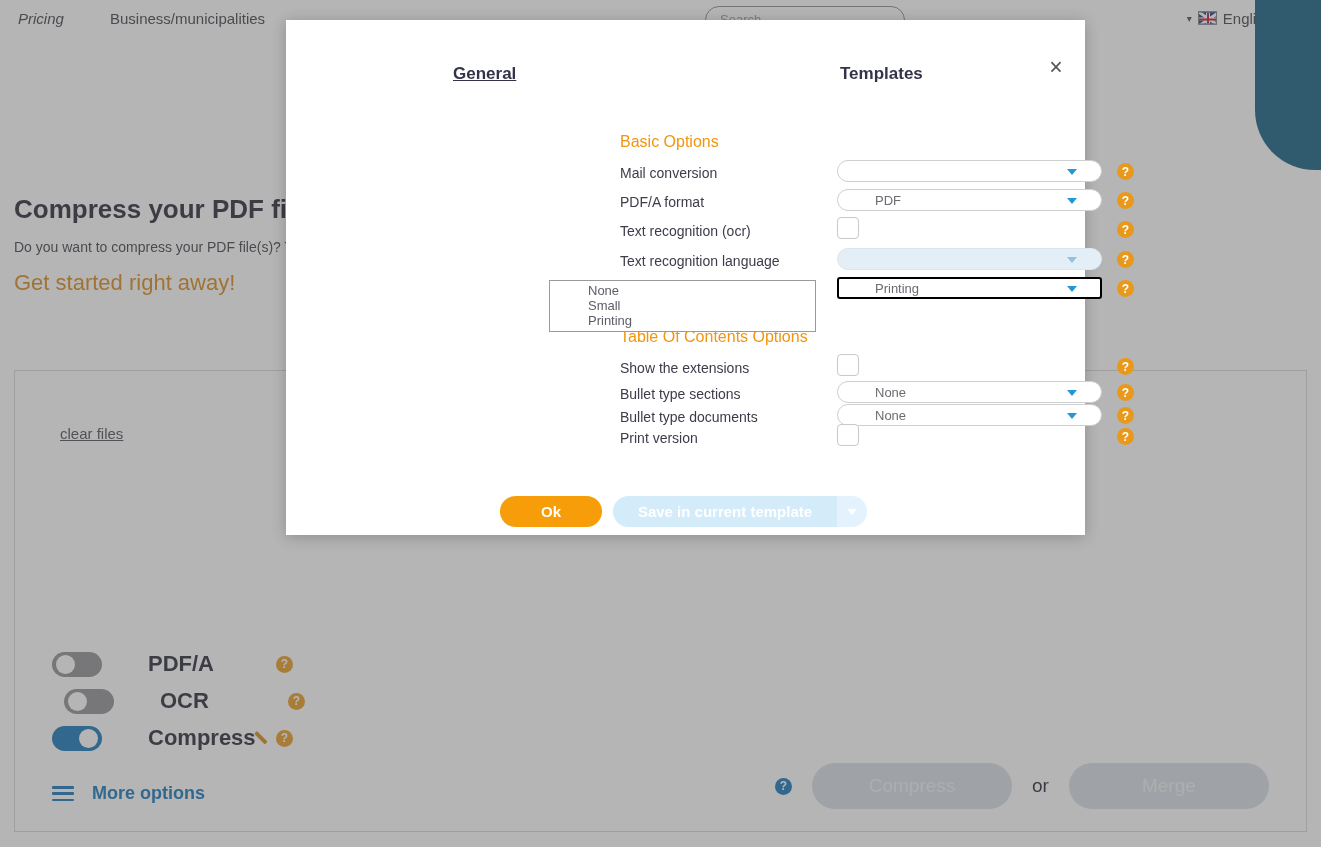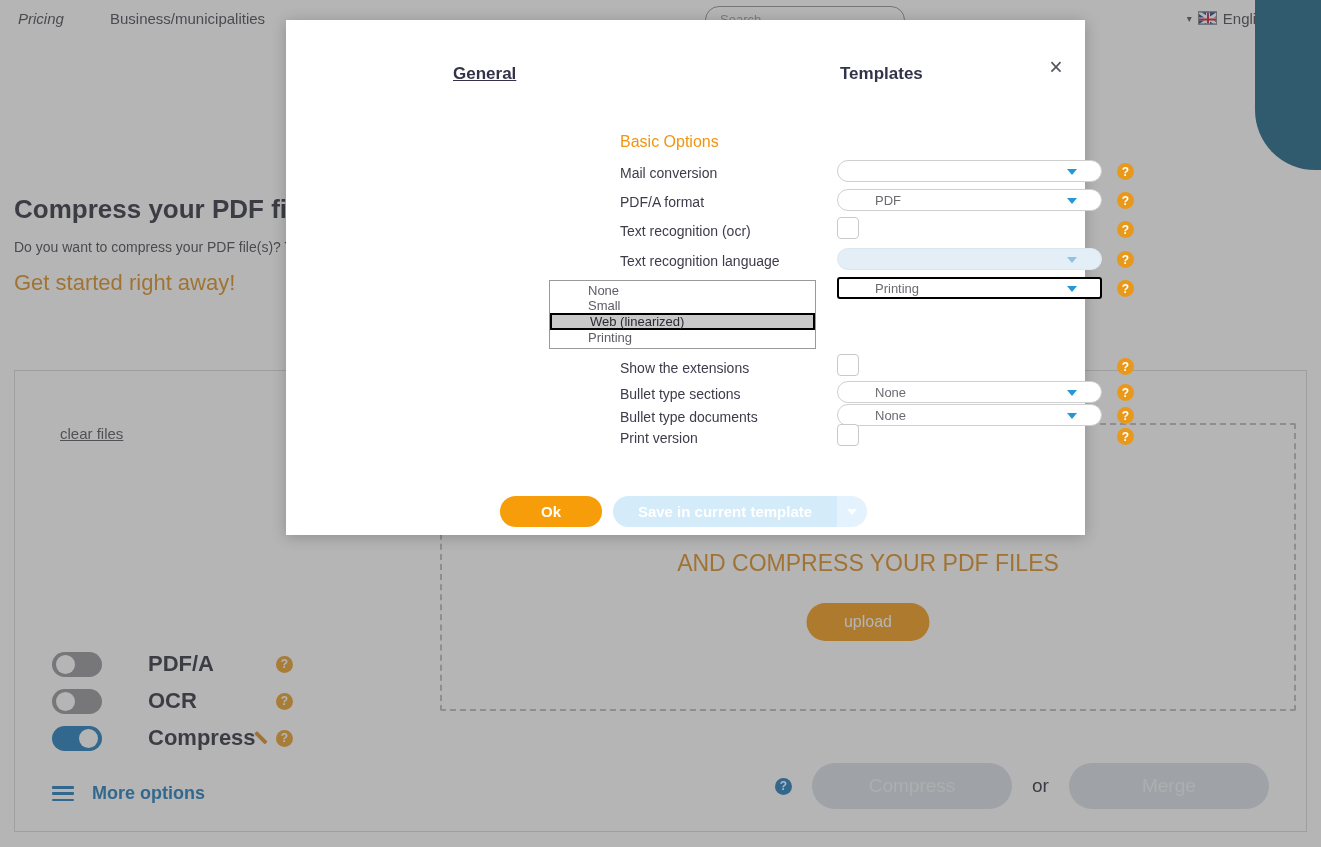--- a/index.html
+++ b/index.html
@@ -174,34 +174,29 @@
 
     <div class="hero-title">Compress your PDF files</div>
     <div class="hero-sub">Do you want to compress your PDF file(s)? This is the right page. Just upload your PDF file(s).</div>
     <div class="hero-cta">Get started right away!</div>
 
 
     <div class="panel"></div>
 
     <div class="clearfiles">clear files</div>
 
-    <div class="dropzone">
-      <div class="dz-l1">DRAG YOUR PDF FILES HERE</div>
-      <div class="dz-l2">AND COMPRESS YOUR PDF FILES</div>
-      <button class="dz-btn">upload</button>
-    </div>
 
     <div class="toggle-row" style="left:52px; top:651px;">
       <span class="sw off">
           <i class="knob"></i>
         </span>
       <span class="tg-label">PDF/A</span>
       <span class="qmark" style="position:absolute; left:224px;">?</span>
     </div>
-    <div class="toggle-row" style="left:52px; top:688px;">
+    <div class="toggle-row" style="left:64px; top:688px;">
       <span class="sw off">
           <i class="knob"></i>
         </span>
       <span class="tg-label">OCR</span>
       <span class="qmark" style="position:absolute; left:224px;">?</span>
     </div>
     <div class="toggle-row" style="left:52px; top:725px;">
       <span class="sw on">
           <i class="knob"></i>
         </span>
@@ -321,17 +316,16 @@
       <button class="save-btn">Save in current template</button>
       <span class="save-caret">
           <i></i>
         </span>
     </div>
   </div>
 
   <div class="optlist">
     <div class="optitem">None</div>
     <div class="optitem">Small</div>
-    <div class="optitem sel">Web (linearized)</div>
     <div class="optitem">Printing</div>
   </div>
 
 </div>
 
 </body></html>

